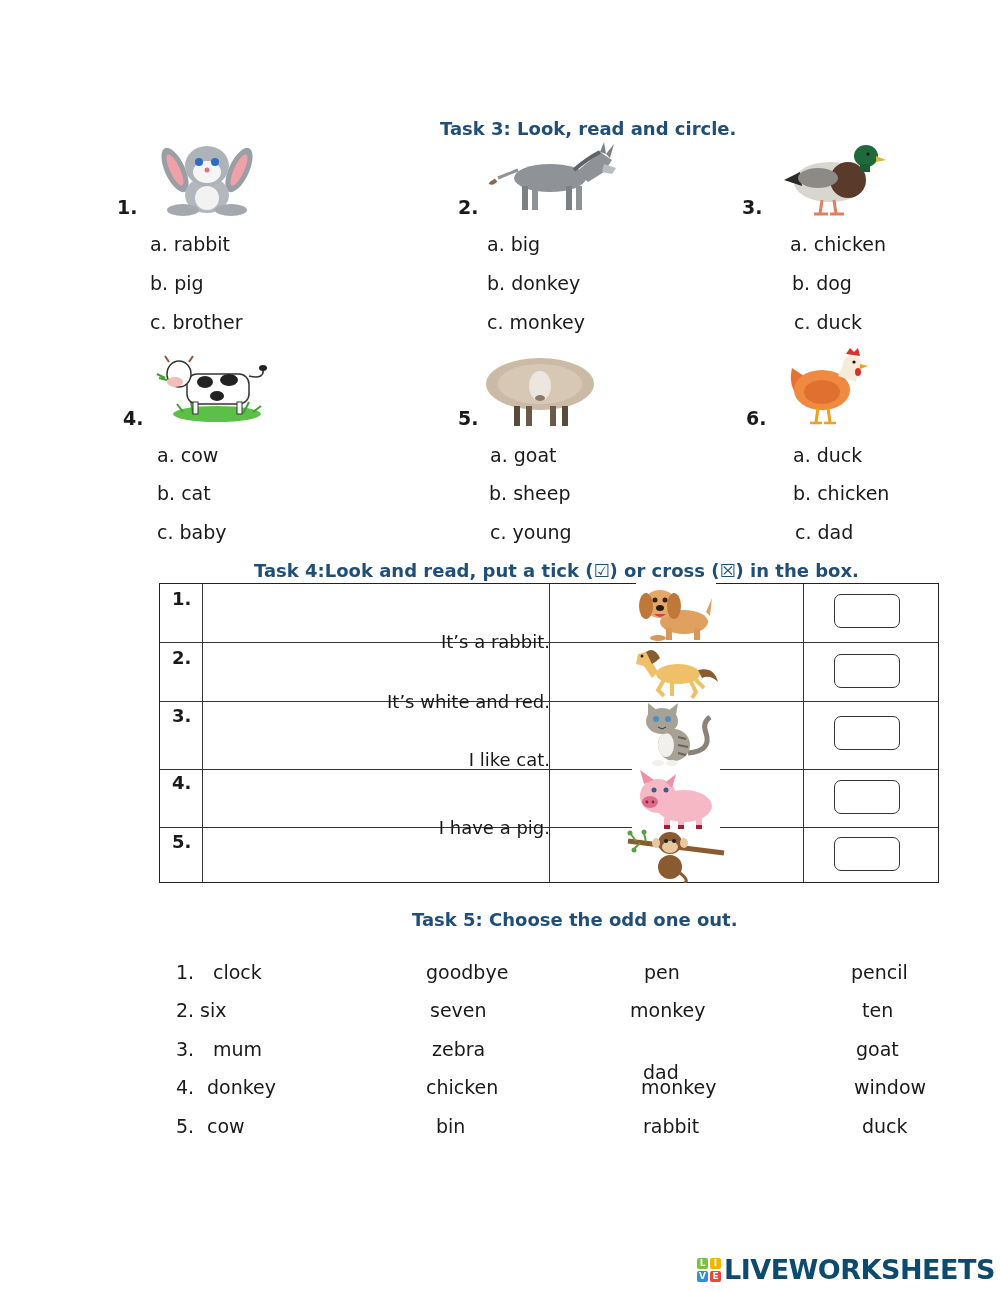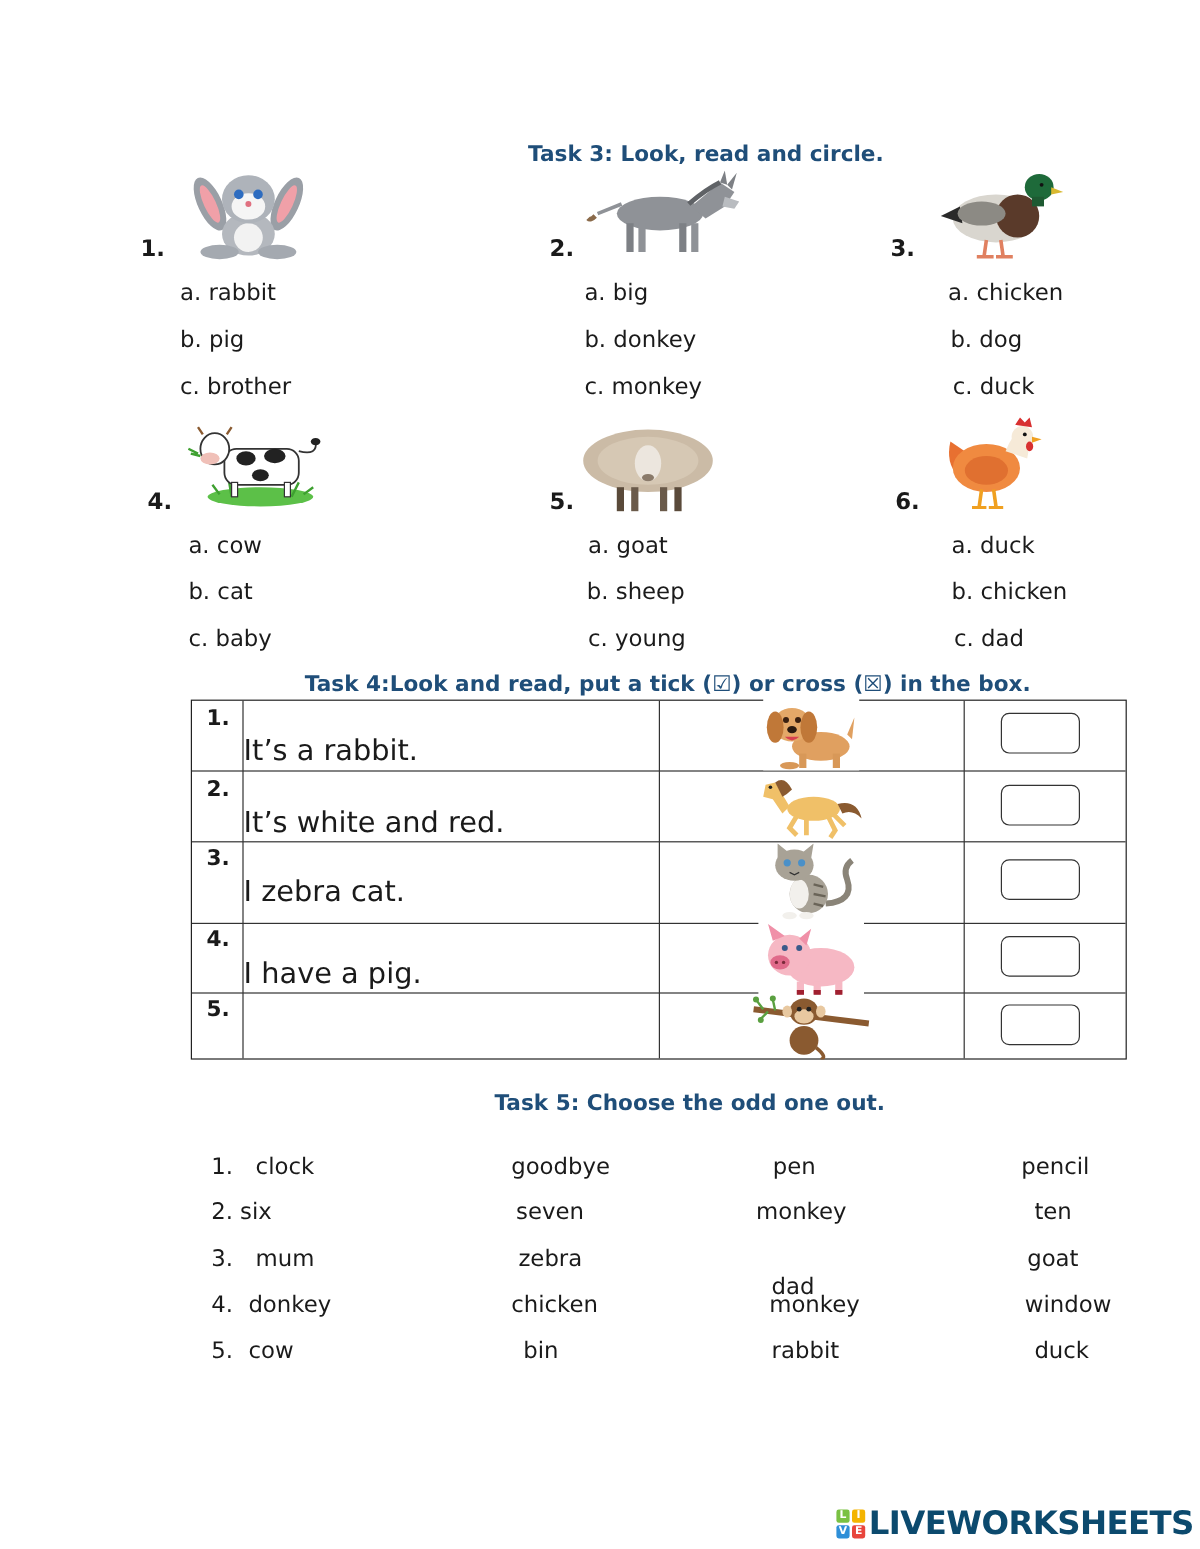--- a/index.html
+++ b/index.html
@@ -8,21 +8,21 @@
   .abs { position:absolute; }
   .heading { color:#1f4e79; font-weight:bold; font-size:18px; white-space:nowrap; }
   .num { font-weight:bold; font-size:19px; }
   .opt { font-size:19px; white-space:nowrap; }
   .pic { position:absolute; }
   
   .tbl { position:absolute; left:159px; top:583px; width:780px; height:300px; border:1.5px solid #222; box-sizing:border-box; }
   .hline { position:absolute; left:0; right:0; height:0; border-top:1.5px solid #333; }
   .vline { position:absolute; top:0; bottom:0; width:0; border-left:1.5px solid #333; }
   .rownum { position:absolute; left:12px; font-weight:bold; font-size:18px; }
-  .rowtxt { position:absolute; left:43px; width:347px; text-align:left; font-size:24px; }
+  .rowtxt { position:absolute; left:43px; width:347px; text-align:right; font-size:18px;margin-top:20px; }
   .tickbox { position:absolute; left:674px; width:66px; height:34px; border:1.5px solid #333; border-radius:7px; box-sizing:border-box; background:#fff; }
   .odd { position:absolute; font-size:19px; white-space:nowrap; }
   .logo { position:absolute; left:697px; top:1254px; display:flex; align-items:center; }
   .logo-grid { display:grid; grid-template-columns:11px 11px; grid-template-rows:11px 11px; gap:2px; margin-right:3px; }
   .logo-grid span { font-size:9px; font-weight:bold; color:#fff; display:flex; align-items:center; justify-content:center; border-radius:2px; }
   .logo-text { font-family:"DejaVu Sans", sans-serif; font-weight:bold; font-size:27px; color:#0c4a6e; letter-spacing:-0.5px; }
 </style>
 </head>
 <body>
 
@@ -151,21 +151,21 @@
 
   <div class="rownum" style="top:4px;">1.</div>
   <div class="rowtxt" style="top:27px;">It’s a rabbit.</div>
   <div class="tickbox" style="top:10px;"></div>
 
   <div class="rownum" style="top:63px;">2.</div>
   <div class="rowtxt" style="top:87px;">It’s white and red.</div>
   <div class="tickbox" style="top:70px;"></div>
 
   <div class="rownum" style="top:121px;">3.</div>
-  <div class="rowtxt" style="top:145px;">I zebra cat.</div>
+  <div class="rowtxt" style="top:145px;">I like cat.</div>
   <div class="tickbox" style="top:132px;"></div>
 
   <div class="rownum" style="top:188px;">4.</div>
   <div class="rowtxt" style="top:213px;">I have a pig.</div>
   <div class="tickbox" style="top:196px;"></div>
 
   <div class="rownum" style="top:247px;">5.</div>
   <div class="tickbox" style="top:253px;"></div>
 </div>
 

